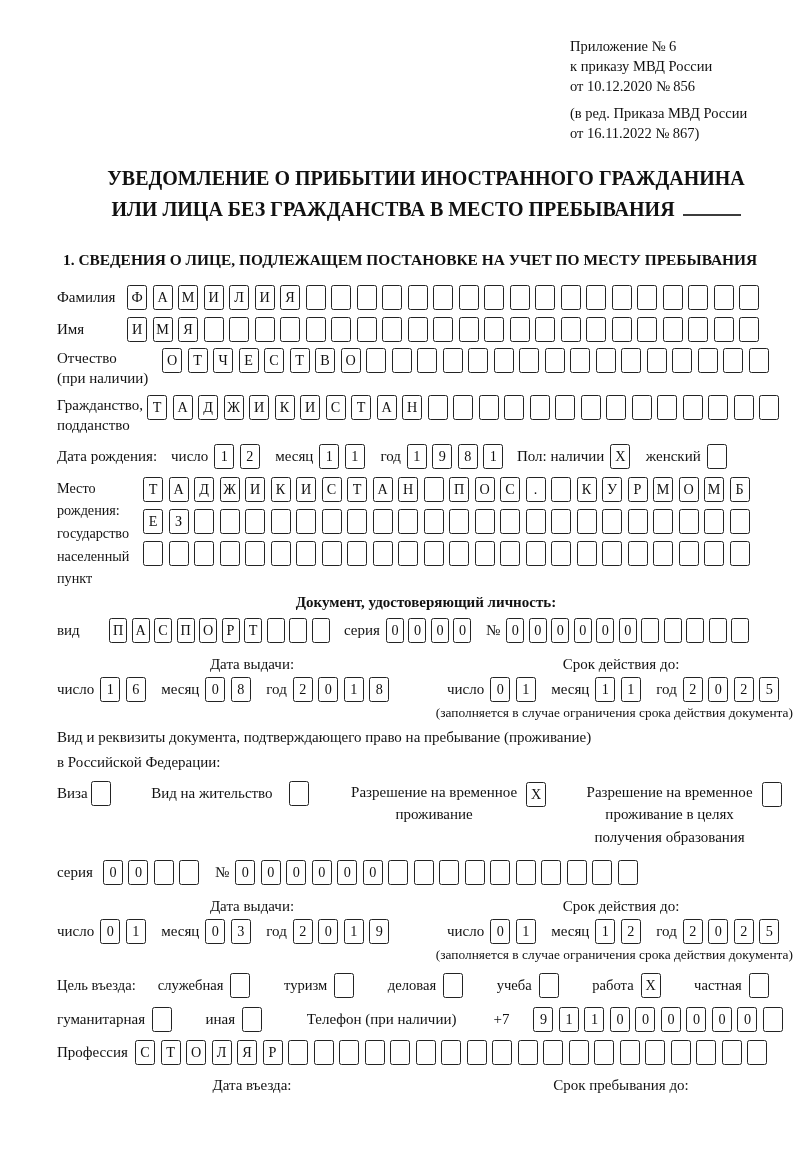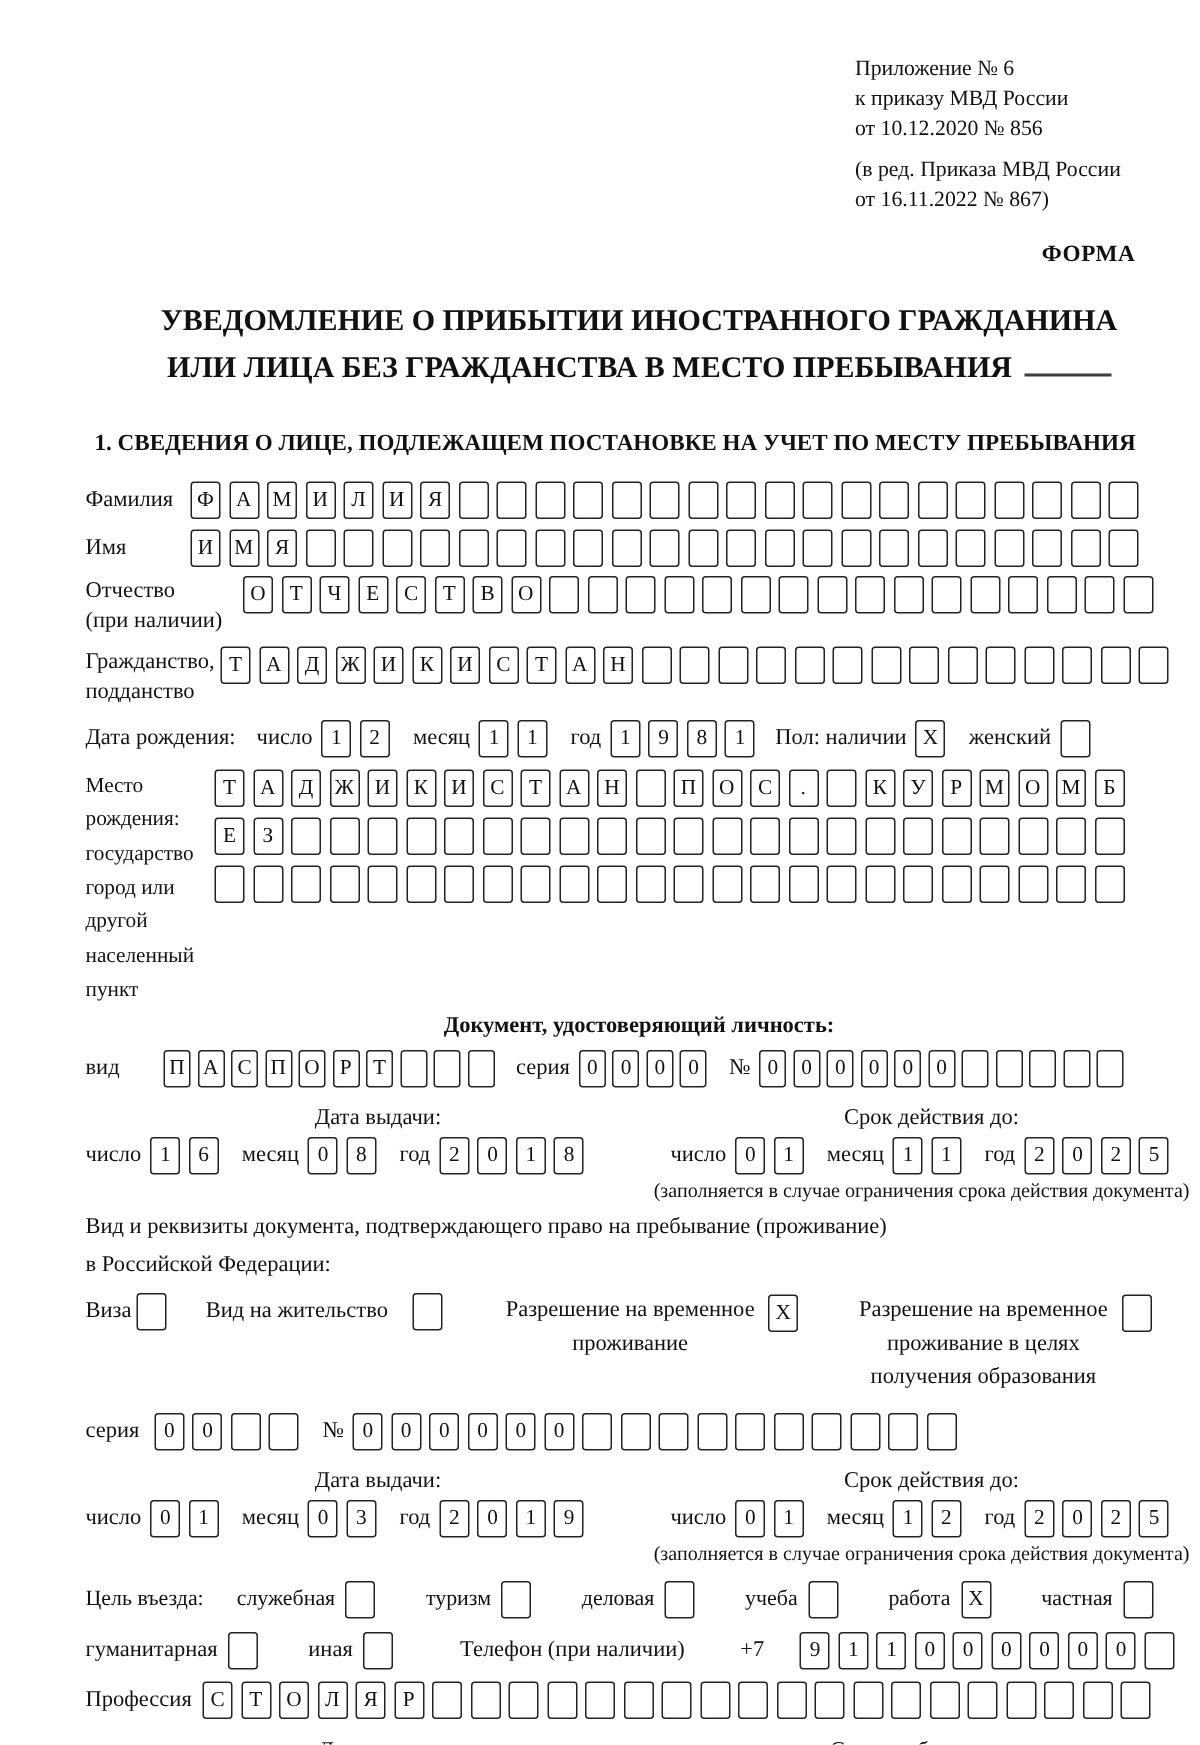--- a/index.html
+++ b/index.html
@@ -64,21 +64,20 @@
     <div>
         <div>Приложение № 6</div>
         <div>к приказу МВД России</div>
         <div>от 10.12.2020 № 856</div>
       </div>
     <div class="grp2">
         <div>(в ред. Приказа МВД России</div>
         <div>от 16.11.2022 № 867)</div>
       </div>
   </div>
-  <div class="forma">ФОРМА</div>
 
   <div class="title">
     <div>УВЕДОМЛЕНИЕ О ПРИБЫТИИ ИНОСТРАННОГО ГРАЖДАНИНА</div>
     <div><span>ИЛИ ЛИЦА БЕЗ ГРАЖДАНСТВА В МЕСТО ПРЕБЫВАНИЯ</span><span class="uline"></span></div>
   </div>
 
   <div class="sec">1. СВЕДЕНИЯ О ЛИЦЕ, ПОДЛЕЖАЩЕМ ПОСТАНОВКЕ НА УЧЕТ ПО МЕСТУ ПРЕБЫВАНИЯ</div>
 
   <div class="crow">
     <span class="lbl w70">Фамилия</span>
@@ -231,21 +230,20 @@
     <span class="dlbl" style="margin-left:8px">Пол: наличии</span>
     <span class="cell">X</span>
     <span class="dlbl">женский</span>
     <span class="cell"></span>
   </div>
 
   <div class="repr mt8">
     <div class="lbl2 w108" style="font-size:14.2px;line-height:1.6">
         <div>Место рождения:</div>
         <div>государство</div>
-        <div>город или другой</div>
         <div>населенный пункт</div>
       </div>
     <div class="blockrows">
       <div class="crow">
           <span class="cells">
             <span class="cell">Т</span>
             <span class="cell">А</span>
             <span class="cell">Д</span>
             <span class="cell">Ж</span>
             <span class="cell">И</span>
@@ -416,21 +414,21 @@
   <div class="note">(заполняется в случае ограничения срока действия документа)</div>
 
   <div>Вид и реквизиты документа, подтверждающего право на пребывание (проживание)</div>
   <div class="mt8">в Российской Федерации:</div>
 
   <div class="optrow" style="align-items:flex-start">
     <span class="opt">
       <span>Виза</span>
       <span class="cell" style="margin-left:3px"></span>
     </span>
-    <span class="opt optgap" style="margin-left:4px">
+    <span class="opt optgap" style="margin-left:18px">
       <span>Вид на жительство</span>
       <span class="cell" style="margin-left:16px"></span>
     </span>
     <span class="opt-multi optgap" style="margin-left:20px">
       <span class="opt-text">
           <div>Разрешение на временное</div>
           <div>проживание</div>
         </span>
       <span class="cell">X</span>
     </span>

